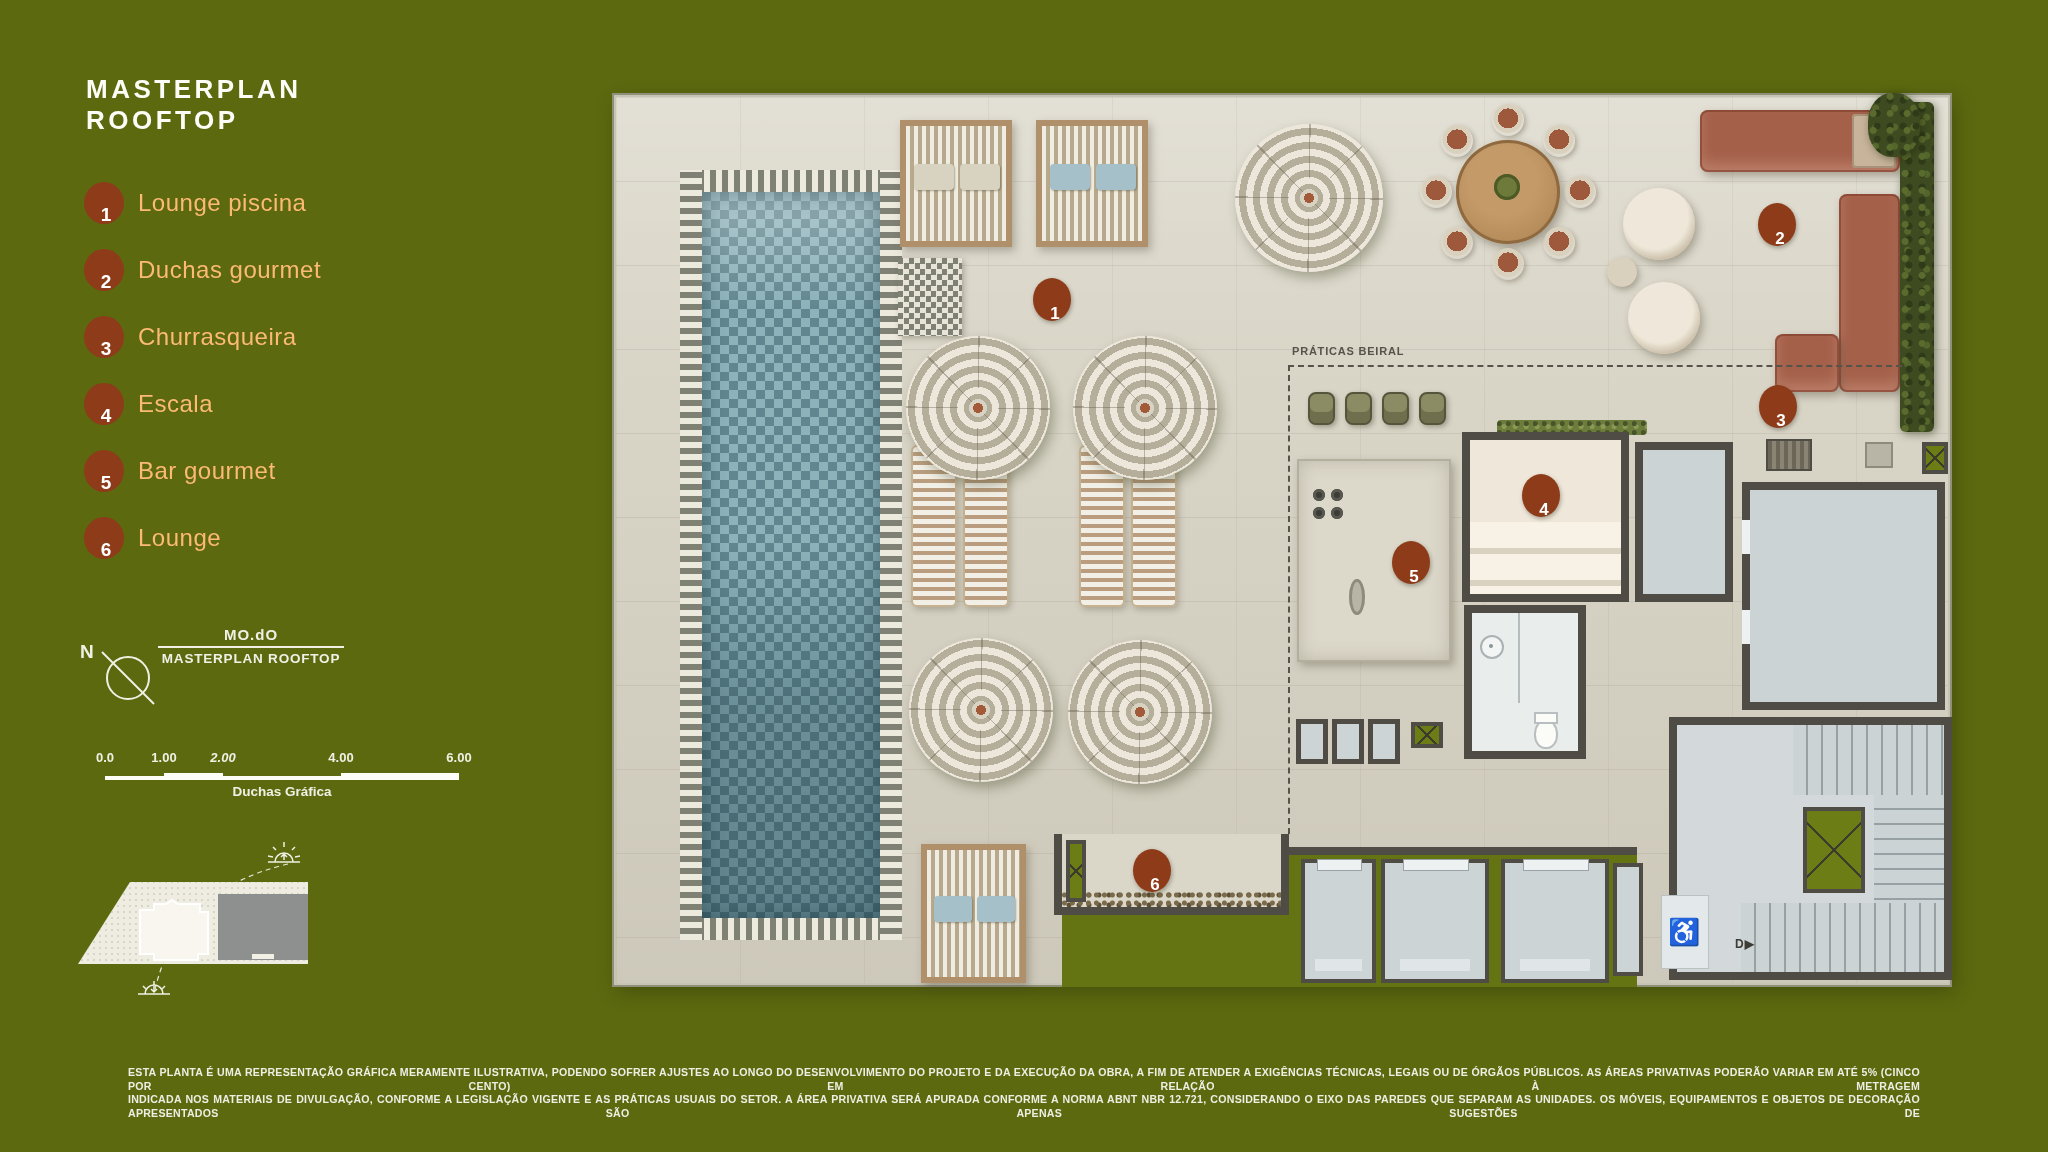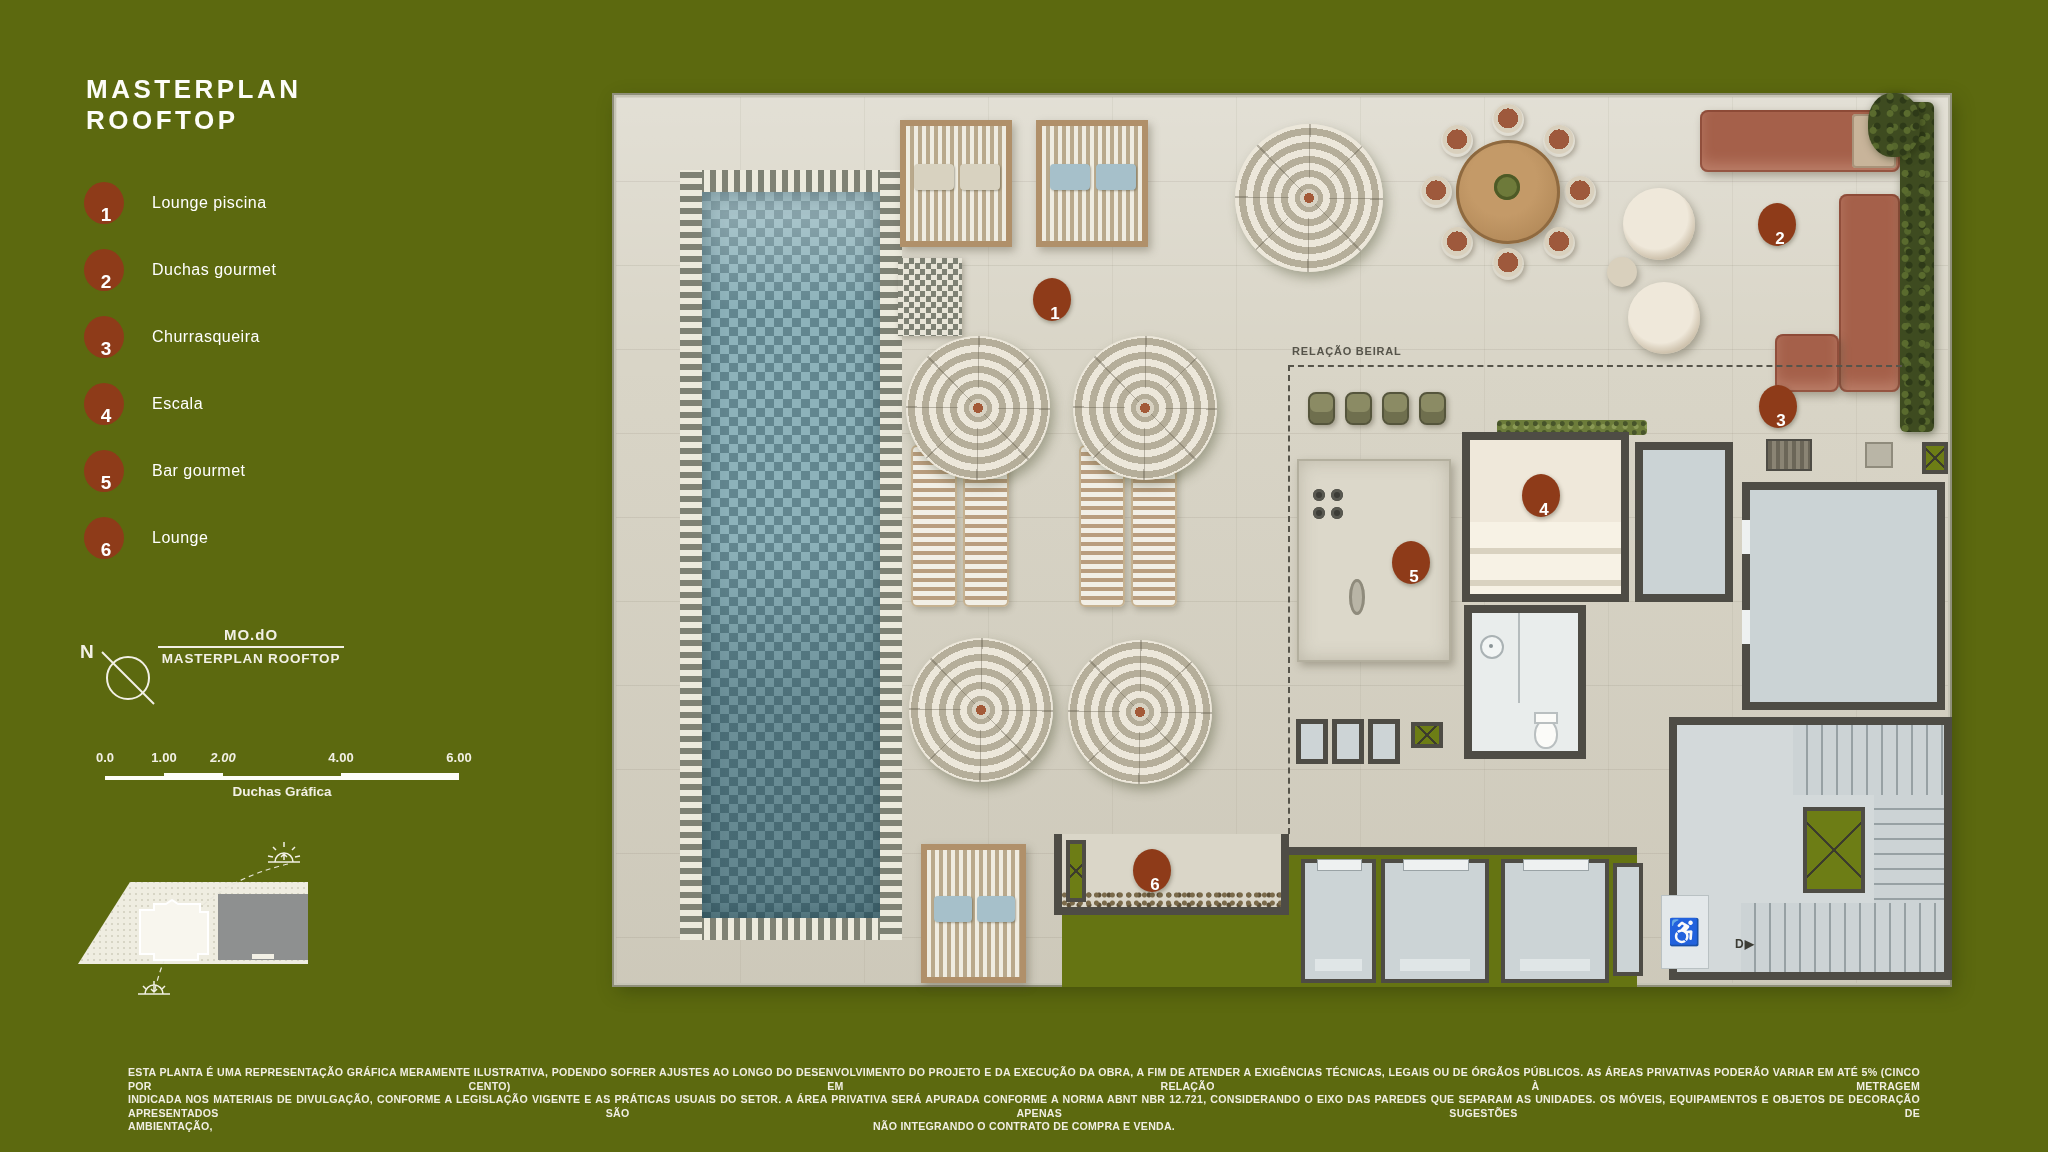--- a/index.html
+++ b/index.html
@@ -4,21 +4,21 @@
 <style>
   html,body{margin:0;padding:0;}
   body{width:2048px;height:1152px;background:#5c690f;font-family:"Liberation Sans",sans-serif;position:relative;overflow:hidden;}
   .abs{position:absolute;box-sizing:border-box;}
 
   
   #page-title{left:86px;top:74px;font-size:26px;font-weight:bold;letter-spacing:3.5px;color:#fdfdf8;}
   .legend-row{left:84px;height:44px;display:flex;align-items:center;}
   .legend-dot{width:40px;height:42px;border-radius:50%;background:#8e3b19;position:relative;flex:0 0 auto;}
   .legend-dot span{position:absolute;bottom:-2px;left:50%;transform:translateX(-30%);color:#fff;font-size:19px;font-weight:bold;}
-  .legend-label{margin-left:28px;font-size:16px;color:#ffffff;letter-spacing:0.5px;}
+  .legend-label{margin-left:14px;font-size:24px;color:#fdba74;letter-spacing:0.5px;}
 
   .tb-brand{font-size:15px;font-weight:bold;color:#f2f0e5;text-align:center;letter-spacing:1px;}
   .tb-line{height:2px;background:#f2f0e5;}
   .tb-name{font-size:13.5px;font-weight:bold;color:#f2f0e5;text-align:center;letter-spacing:0.8px;}
 
   #scalebar{left:105px;top:740px;width:354px;height:52px;margin-top:10px;}
   .tick-label{position:absolute;top:0;transform:translateX(-50%);font-size:13px;font-weight:bold;color:#f2f0e5;}
   .seg{position:absolute;background:#fdfdf8;}
   .seg.low{top:26px;height:4px;}
   .seg.high{top:23px;height:7px;}
@@ -278,21 +278,21 @@
     <div class="abs sofa" style="left:1159px;top:237px;width:64px;height:58px;"></div>
     <div class="abs roundchair" style="left:1007px;top:91px;width:72px;height:72px;"></div>
     <div class="abs roundchair" style="left:1012px;top:185px;width:72px;height:72px;"></div>
     <div class="abs roundtable-s" style="left:991px;top:160px;width:30px;height:30px;"></div>
 
     <div class="abs hedge" style="left:1284px;top:5px;width:34px;height:330px;"></div>
     <div class="abs hedge" style="left:1252px;top:-4px;width:52px;height:64px;border-radius:45%;"></div>
 
     <div class="abs dash-h" style="left:672px;top:268px;width:614px;height:0;"></div>
     <div class="abs dash-v" style="left:672px;top:268px;width:0;height:469px;"></div>
-    <div id="beiral-label" class="abs" style="left:676px;top:248px;">RELAÇÃO BEIRAL</div>
+    <div id="beiral-label" class="abs" style="left:676px;top:248px;">PRÁTICAS BEIRAL</div>
 
     <div class="abs stool" style="left:692px;top:295px;"></div>
     <div class="abs stool" style="left:729px;top:295px;"></div>
     <div class="abs stool" style="left:766px;top:295px;"></div>
     <div class="abs stool" style="left:803px;top:295px;"></div>
     <div class="abs island" style="left:681px;top:362px;width:154px;height:203px;">
       <div class="burner" style="left:14px;top:28px;"></div>
       <div class="burner" style="left:32px;top:28px;"></div>
       <div class="burner" style="left:14px;top:46px;"></div>
       <div class="burner" style="left:32px;top:46px;"></div>
@@ -379,18 +379,14 @@
         </div>
         <div class="pm" style="left: 517px; top: 752px;">
           <span>6</span>
         </div>
       </div>
   </div>
 
   <div id="disclaimer" class="abs">
     <div class="jl">ESTA PLANTA É UMA REPRESENTAÇÃO GRÁFICA MERAMENTE ILUSTRATIVA, PODENDO SOFRER AJUSTES AO LONGO DO DESENVOLVIMENTO DO PROJETO E DA EXECUÇÃO DA OBRA, A FIM DE ATENDER A EXIGÊNCIAS TÉCNICAS, LEGAIS OU DE ÓRGÃOS PÚBLICOS. AS ÁREAS PRIVATIVAS PODERÃO VARIAR EM ATÉ 5% (CINCO POR CENTO) EM RELAÇÃO À METRAGEM</div>
     <div class="jl">INDICADA NOS MATERIAIS DE DIVULGAÇÃO, CONFORME A LEGISLAÇÃO VIGENTE E AS PRÁTICAS USUAIS DO SETOR. A ÁREA PRIVATIVA SERÁ APURADA CONFORME A NORMA ABNT NBR 12.721, CONSIDERANDO O EIXO DAS PAREDES QUE SEPARAM AS UNIDADES. OS MÓVEIS, EQUIPAMENTOS E OBJETOS DE DECORAÇÃO APRESENTADOS SÃO APENAS SUGESTÕES DE</div>
-    <div class="l3">
-      <span>AMBIENTAÇÃO,</span>
-      <span class="c">NÃO INTEGRANDO O CONTRATO DE COMPRA E VENDA.</span>
-    </div>
   </div>
 </div>
 
 </body></html>

